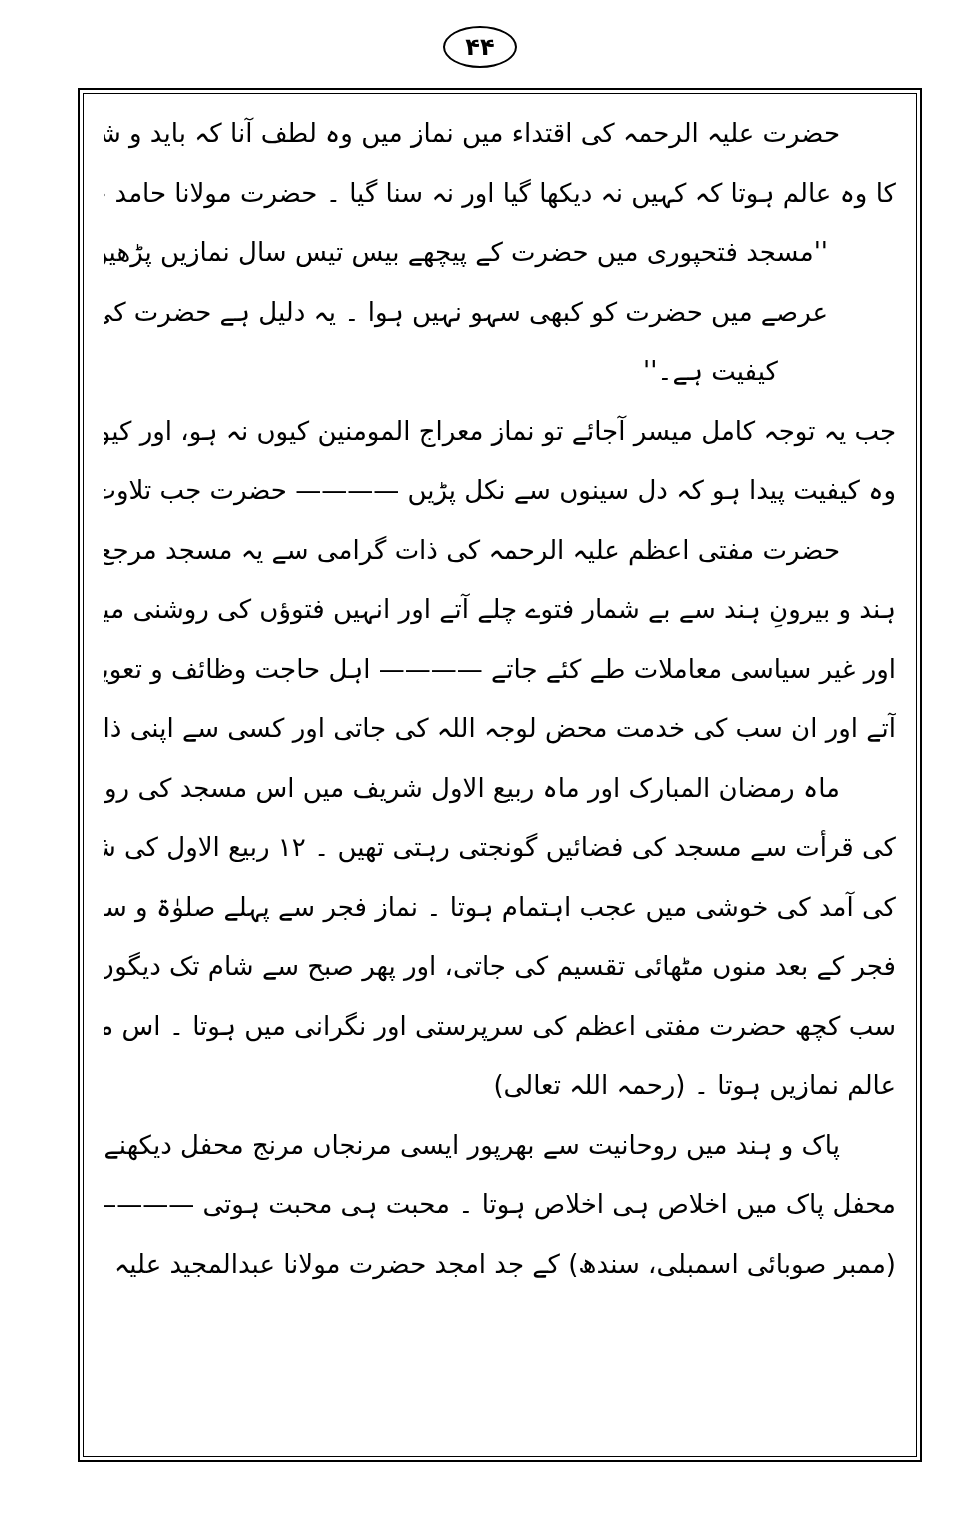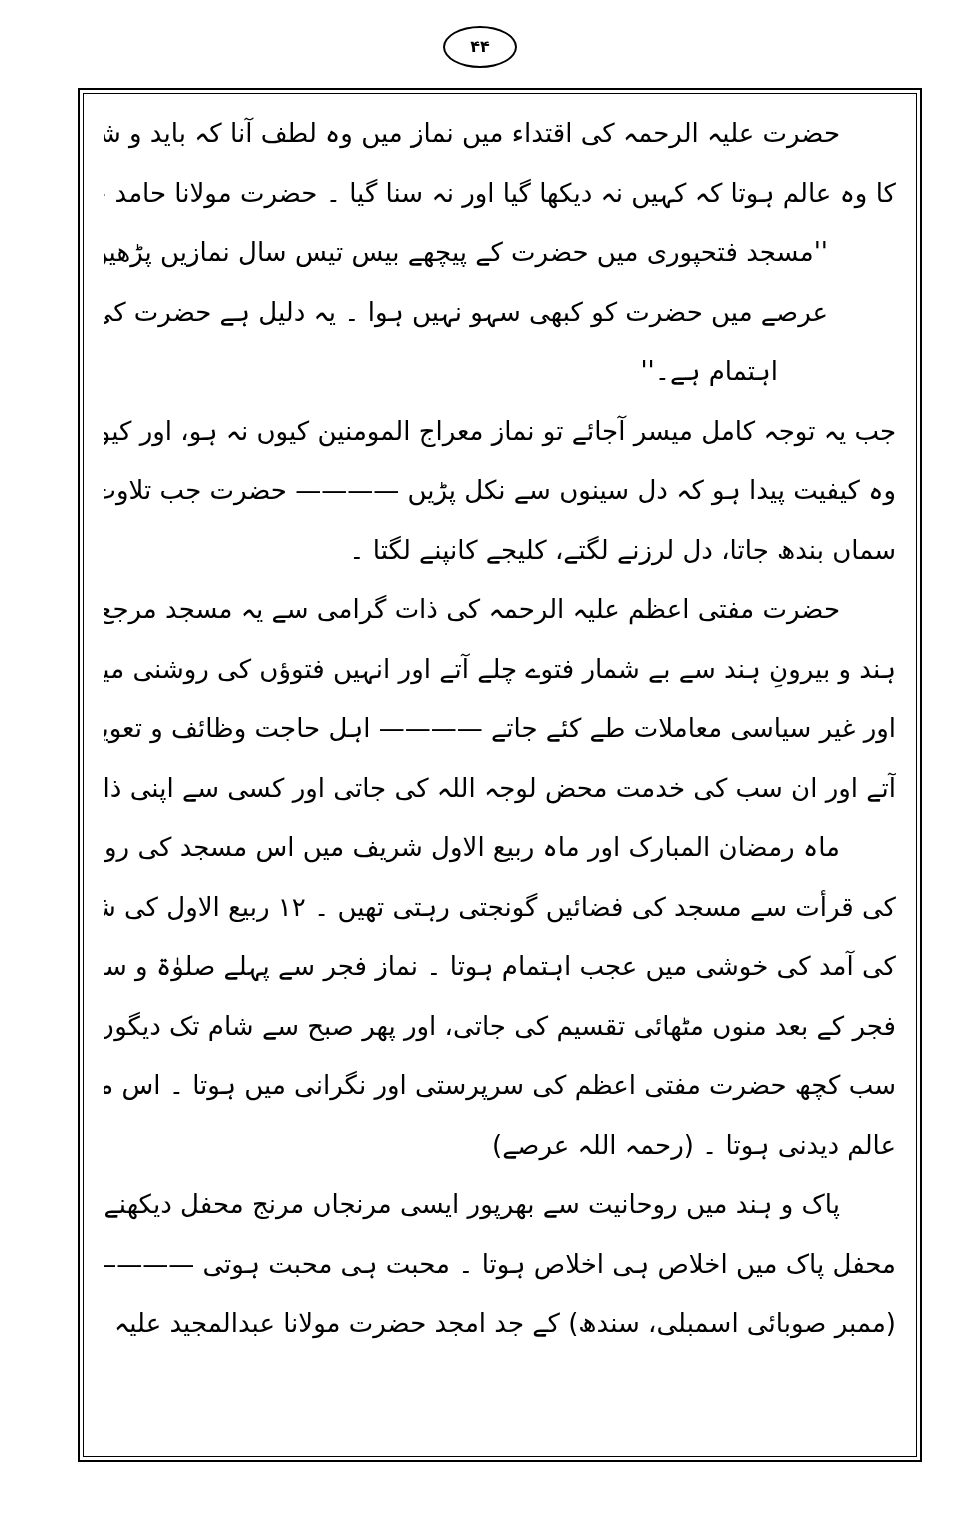--- a/index.html
+++ b/index.html
@@ -27,21 +27,21 @@
     width: 74px;
     height: 42px;
     border: 2px solid #000;
     border-radius: 50%;
     display: flex;
     align-items: center;
     justify-content: center;
     box-sizing: border-box;
   }
   .page-number-oval .num {
-    font-size: 16px;
+    font-size: 24px;
     line-height: 1;
     font-weight: bold;
     direction: rtl;
   }
   
   .frame-outer {
     position: absolute;
     top: 88px;
     left: 78px;
     width: 844px;
@@ -88,37 +88,36 @@
 
   <div class="frame-outer">
     <div class="frame-inner">
       <div class="text-body">
 
         <div class="line start">حضرت علیہ الرحمہ کی اقتداء میں نماز میں وہ لطف آنا کہ باید و شاید ۔ یکسوئی اور توجہ الی اللہ</div>
         <div class="line">کا وہ عالم ہوتا کہ کہیں نہ دیکھا گیا اور نہ سنا گیا ۔ حضرت مولانا حامد جلالی علیہ الرحمہ (از اولاد</div>
 
         <div class="line quote">''مسجد فتحپوری میں حضرت کے پیچھے بیس تیس سال نمازیں پڑھیں، لیکن اس طویل</div>
         <div class="line quote">عرصے میں حضرت کو کبھی سہو نہیں ہوا ۔ یہ دلیل ہے حضرت کی توجہ کامل کی، اور یہ عظیم</div>
-        <div class="line quote-end">اہتمام ہے۔''</div>
+        <div class="line quote-end">کیفیت ہے۔''</div>
 
         <div class="line">جب یہ توجہ کامل میسر آجائے تو نماز معراج المومنین کیوں نہ ہو، اور کیوں نہ اس نماز میں حضوری کی</div>
         <div class="line">وہ کیفیت پیدا ہو کہ دل سینوں سے نکل پڑیں ———— حضرت جب تلاوت فرماتے ، نزولِ وحی کا</div>
-        <div class="line end">سماں بندھ جاتا، دل لرزنے لگتے، کلیجے کانپنے لگتا ۔</div>
 
         <div class="line start">حضرت مفتی اعظم علیہ الرحمہ کی ذات گرامی سے یہ مسجد مرجع خاص و عام بن گئی تھی۔</div>
         <div class="line">ہند و بیرونِ ہند سے بے شمار فتوے چلے آتے اور انہیں فتوؤں کی روشنی میں مسلمانوں کے سیاسی</div>
         <div class="line">اور غیر سیاسی معاملات طے کئے جاتے ———— اہل حاجت وظائف و تعویذات کے لیے چلے</div>
         <div class="line">آتے اور ان سب کی خدمت محض لوجہ اللہ کی جاتی اور کسی سے اپنی ذات کے لیے کچھ نہ لیا جاتا ۔</div>
 
         <div class="line start">ماہ رمضان المبارک اور ماہ ربیع الاول شریف میں اس مسجد کی رونق دیدنی ہوتی ۔ حُفاظ</div>
         <div class="line">کی قرأت سے مسجد کی فضائیں گونجتی رہتی تھیں ۔ ۱۲ ربیع الاول کی شب اور صبح کو سرکار دو عالم ﷺ</div>
         <div class="line">کی آمد کی خوشی میں عجب اہتمام ہوتا ۔ نماز فجر سے پہلے صلوٰۃ و سلام پر محفل ختم ہوتی ۔ نماز</div>
         <div class="line">فجر کے بعد منوں مٹھائی تقسیم کی جاتی، اور پھر صبح سے شام تک دیگوں کھانا کھلایا جاتا ———— یہ</div>
         <div class="line">سب کچھ حضرت مفتی اعظم کی سرپرستی اور نگرانی میں ہوتا ۔ اس مبارک موقع پر حضرت کی مسرت کا</div>
-        <div class="line end">عالم دیدنی ہوتا ۔ (رحمہ اللہ عرصے)</div>
+        <div class="line end">عالم نمازیں ہوتا ۔ (رحمہ اللہ تعالی)</div>
 
         <div class="line start">پاک و ہند میں روحانیت سے بھرپور ایسی مرنجاں مرنج محفل دیکھنے میں نہیں آئی ۔ اس</div>
         <div class="line">محفل پاک میں اخلاص ہی اخلاص ہوتا ۔ محبت ہی محبت ہوتی ———— چنانچہ مولانا محمد حسن حقانی</div>
         <div class="line end">(ممبر صوبائی اسمبلی، سندھ) کے جد امجد حضرت مولانا عبدالمجید علیہ الرحمہ المتخلص بہ حافظ،</div>
 
       </div>
     </div>
   </div>
 
 </div>

